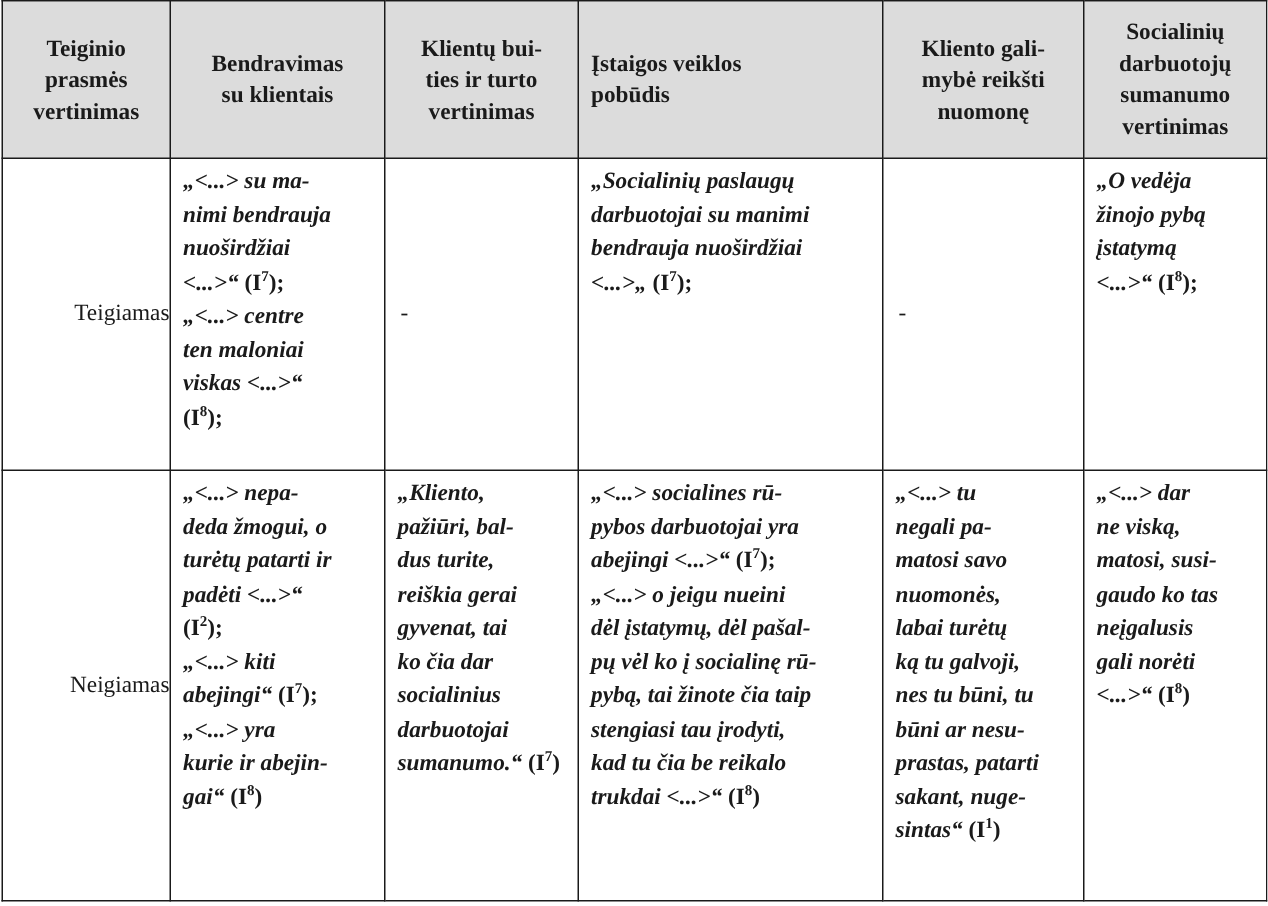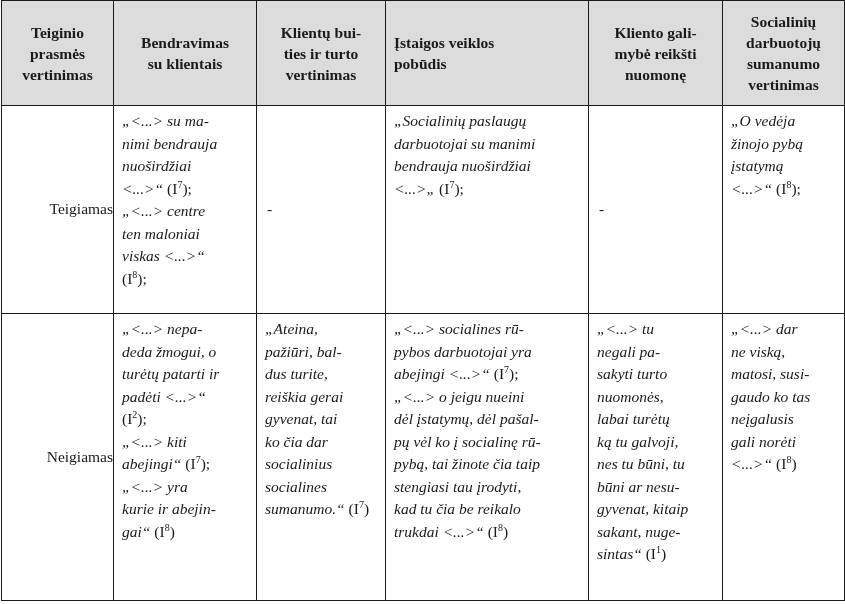--- a/index.html
+++ b/index.html
@@ -48,20 +48,21 @@
       padding: 0;
     }
     tbody td.rowlabel {
       padding-left: 10px;
       font-style: normal;
       text-align: right;
     }
     tbody td.quote {
       vertical-align: top;
       padding: 4px 6px 0 8px;
+      font-weight: bold;
     }
     tbody td.dash {
       vertical-align: middle;
       padding-left: 10px;
     }
     tr.row-pos td { height: 203px; }
     tr.row-neg td { height: 282px; }
 
     .q-line { display: block; white-space: nowrap; }
     .q-line i { font-style: italic; }
@@ -149,52 +150,52 @@
           <span class="q-line"><i>turėtų patarti ir</i></span>
           <span class="q-line"><i>padėti &lt;...&gt;“</i></span>
           <span class="q-line"><i></i><span class="up">(I</span><sup>2</sup><span class="up">);</span></span>
           <span class="q-line"><i>„&lt;...&gt; kiti</i></span>
           <span class="q-line"><i>abejingi“ </i><span class="up">(I</span><sup>7</sup><span class="up">);</span></span>
           <span class="q-line"><i>„&lt;...&gt; yra</i></span>
           <span class="q-line"><i>kurie ir abejin-</i></span>
           <span class="q-line"><i>gai“ </i><span class="up">(I</span><sup>8</sup><span class="up">)</span></span>
         </td>
       <td class="quote">
-          <span class="q-line"><i>„Ateina,</i></span>
+          <span class="q-line"><i>„Kliento,</i></span>
           <span class="q-line"><i>pažiūri, bal-</i></span>
           <span class="q-line"><i>dus turite,</i></span>
           <span class="q-line"><i>reiškia gerai</i></span>
           <span class="q-line"><i>gyvenat, tai</i></span>
           <span class="q-line"><i>ko čia dar</i></span>
           <span class="q-line"><i>socialinius</i></span>
-          <span class="q-line"><i>socialines</i></span>
+          <span class="q-line"><i>darbuotojai</i></span>
           <span class="q-line"><i>sumanumo.“ </i><span class="up">(I</span><sup>7</sup><span class="up">)</span></span>
         </td>
       <td class="quote">
           <span class="q-line"><i>„&lt;...&gt; socialines rū-</i></span>
           <span class="q-line"><i>pybos darbuotojai yra</i></span>
           <span class="q-line"><i>abejingi &lt;...&gt;“ </i><span class="up">(I</span><sup>7</sup><span class="up">);</span></span>
           <span class="q-line"><i>„&lt;...&gt; o jeigu nueini</i></span>
           <span class="q-line"><i>dėl įstatymų, dėl pašal-</i></span>
           <span class="q-line"><i>pų vėl ko į socialinę rū-</i></span>
           <span class="q-line"><i>pybą, tai žinote čia taip</i></span>
           <span class="q-line"><i>stengiasi tau įrodyti,</i></span>
           <span class="q-line"><i>kad tu čia be reikalo</i></span>
           <span class="q-line"><i>trukdai &lt;...&gt;“ </i><span class="up">(I</span><sup>8</sup><span class="up">)</span></span>
         </td>
       <td class="quote">
           <span class="q-line"><i>„&lt;...&gt; tu</i></span>
           <span class="q-line"><i>negali pa-</i></span>
-          <span class="q-line"><i>sakyti turto</i></span>
+          <span class="q-line"><i>matosi savo</i></span>
           <span class="q-line"><i>nuomonės,</i></span>
           <span class="q-line"><i>labai turėtų</i></span>
           <span class="q-line"><i>ką tu galvoji,</i></span>
           <span class="q-line"><i>nes tu būni, tu</i></span>
           <span class="q-line"><i>būni ar nesu-</i></span>
-          <span class="q-line"><i>gyvenat, kitaip</i></span>
+          <span class="q-line"><i>prastas, patarti</i></span>
           <span class="q-line"><i>sakant, nuge-</i></span>
           <span class="q-line"><i>sintas“ </i><span class="up">(I</span><sup>1</sup><span class="up">)</span></span>
         </td>
       <td class="quote">
           <span class="q-line"><i>„&lt;...&gt; dar</i></span>
           <span class="q-line"><i>ne viską,</i></span>
           <span class="q-line"><i>matosi, susi-</i></span>
           <span class="q-line"><i>gaudo ko tas</i></span>
           <span class="q-line"><i>neįgalusis</i></span>
           <span class="q-line"><i>gali norėti</i></span>

